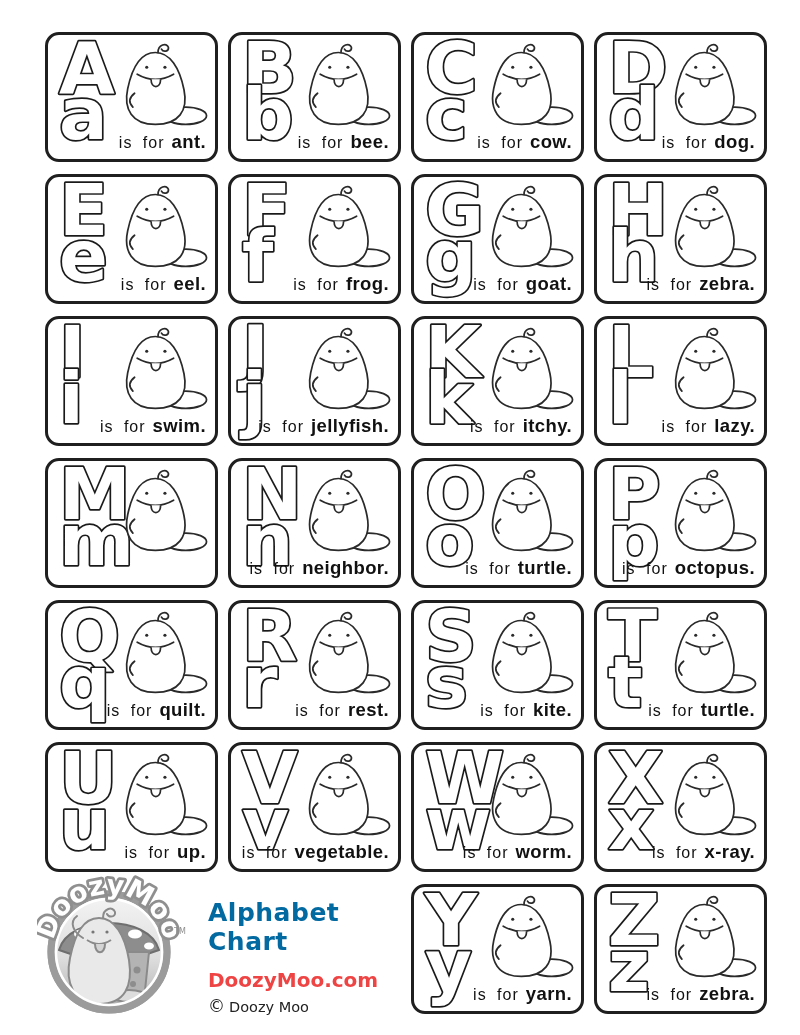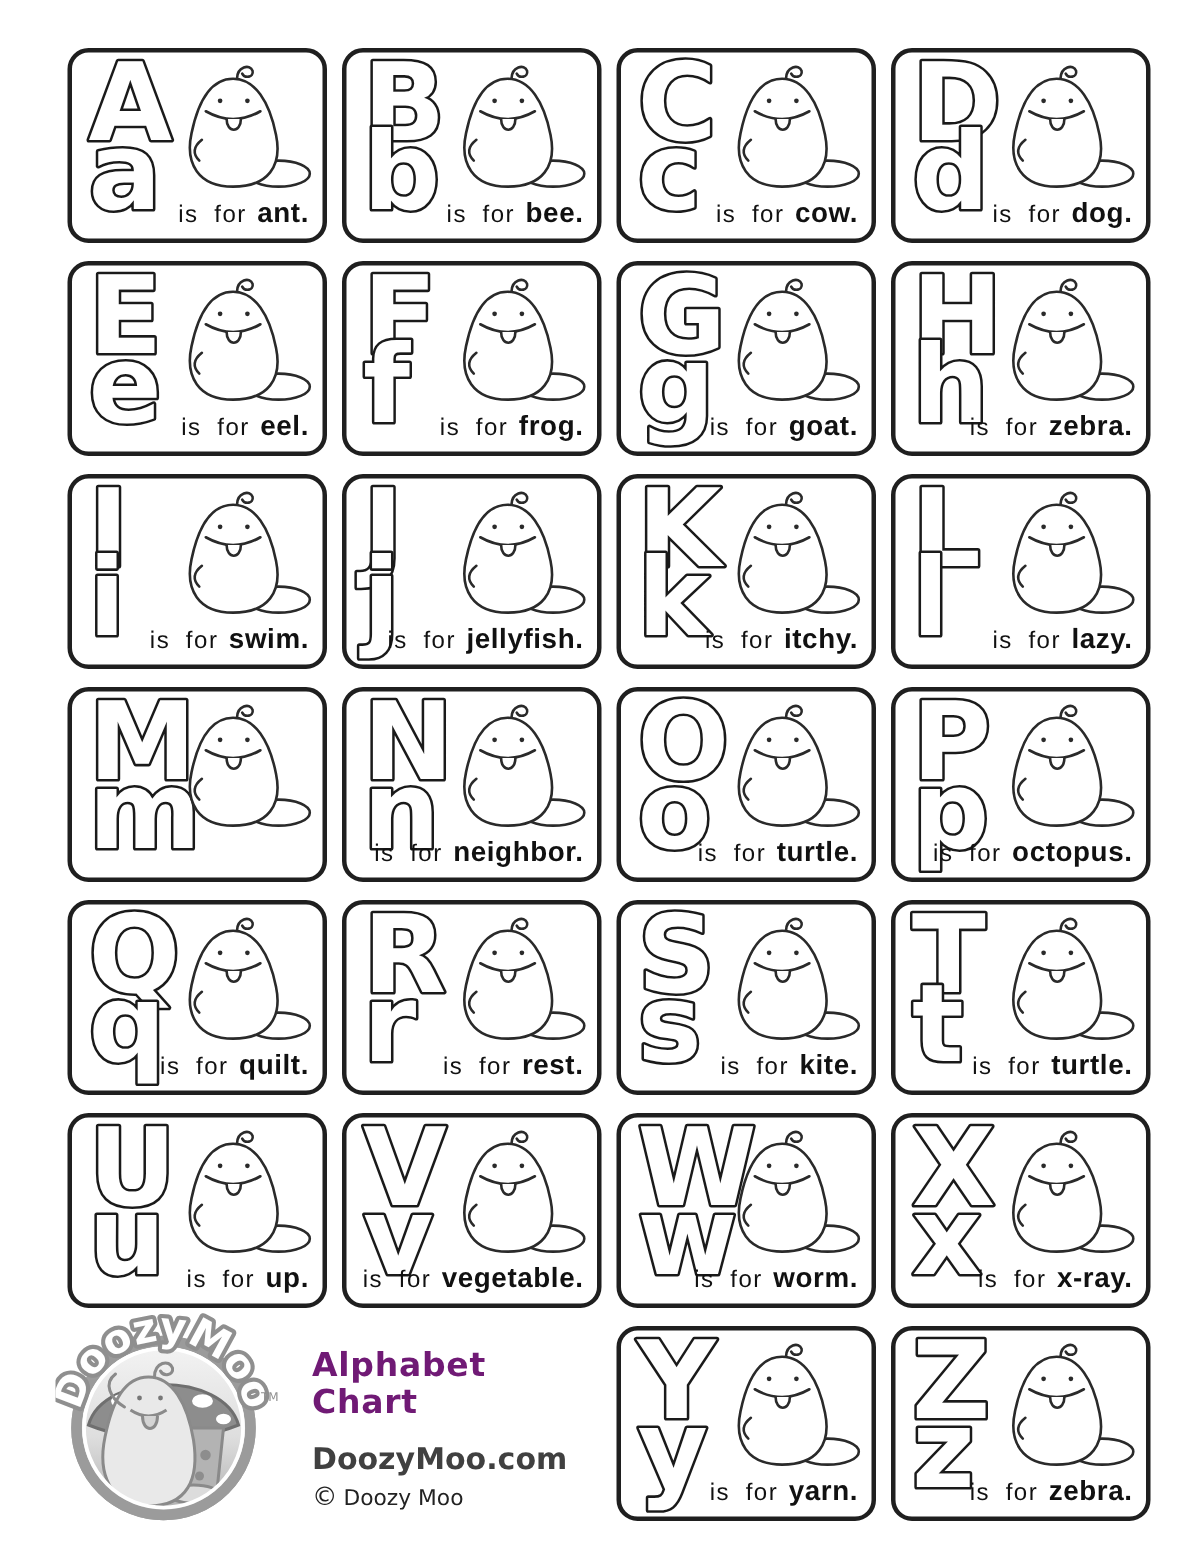--- a/index.html
+++ b/index.html
@@ -25,22 +25,22 @@
   .caption { position:absolute; right:9px; bottom:6px; white-space:nowrap;
              font-size:16px; letter-spacing:1px; color:#111;margin-left:13px; }
   .caption .lead { word-spacing:5px; margin-right:7px; }
   .caption .word { font-weight:bold; font-size:18.5px; letter-spacing:.4px; }
 
   .logo-cell { position:relative; }
   .logo-cell svg { position:absolute; left:-8px; top:-10px; }
 
   .credits-cell { position:relative; padding-top:14px; margin-left:-20px;
                   font-family:"DejaVu Sans", sans-serif; }
-  .credits-title { font-size:22px; font-weight:bold; letter-spacing:.5px; color:#701a75; }
-  .credits-site  { font-size:20px; font-weight:bold; margin-top:12px; color:#404040; }
+  .credits-title { font-size:25px; font-weight:bold; letter-spacing:.5px; color:#0369a1; }
+  .credits-site  { font-size:20px; font-weight:bold; margin-top:12px; color:#ef4444; }
   .credits-copy  { font-size:14.5px; margin-top:6px; display:flex; align-items:center;
                    gap:4px; color:#222; }
   .credits-copy .c-sym { font-size:17px; line-height:1; }
 
   .moo-line { fill:none; stroke:#2a2a2a; stroke-width:2; stroke-linecap:round; }
   .moo-fill { fill:#ffffff; stroke:#2a2a2a; stroke-width:2; }
 </style>
 </head>
 <body>
 

